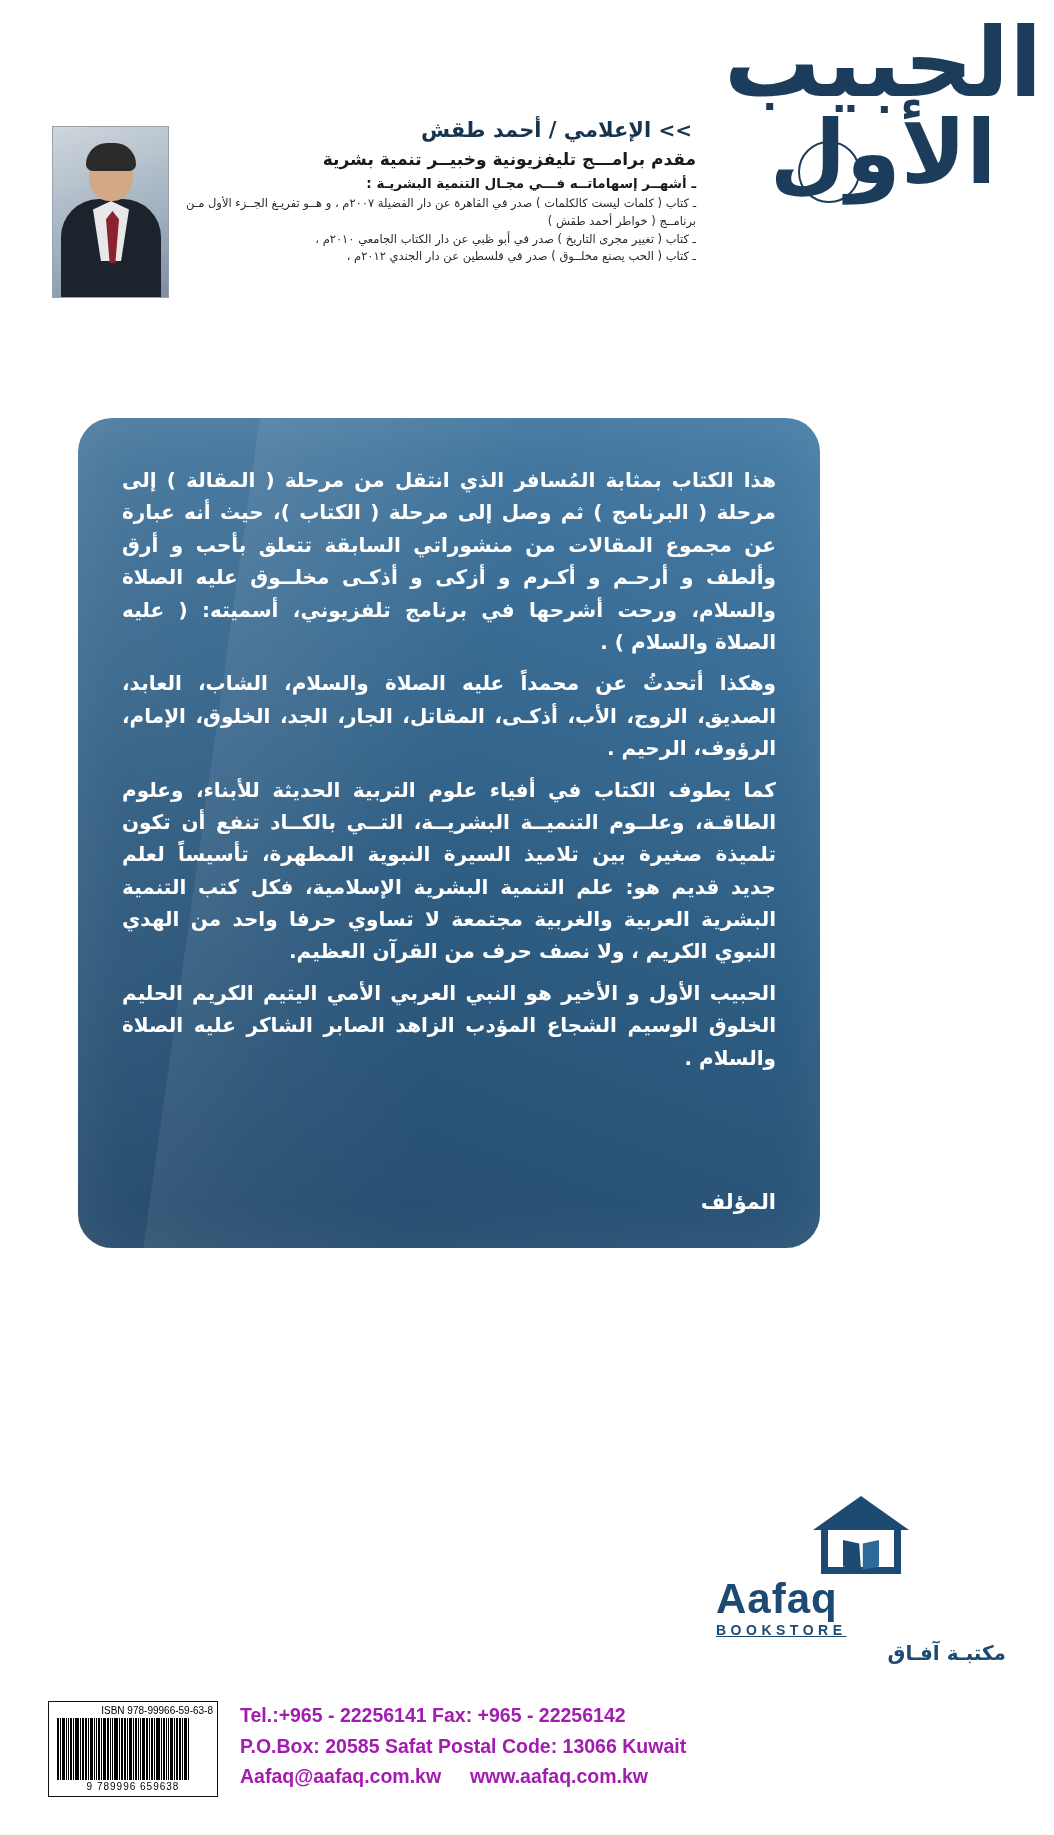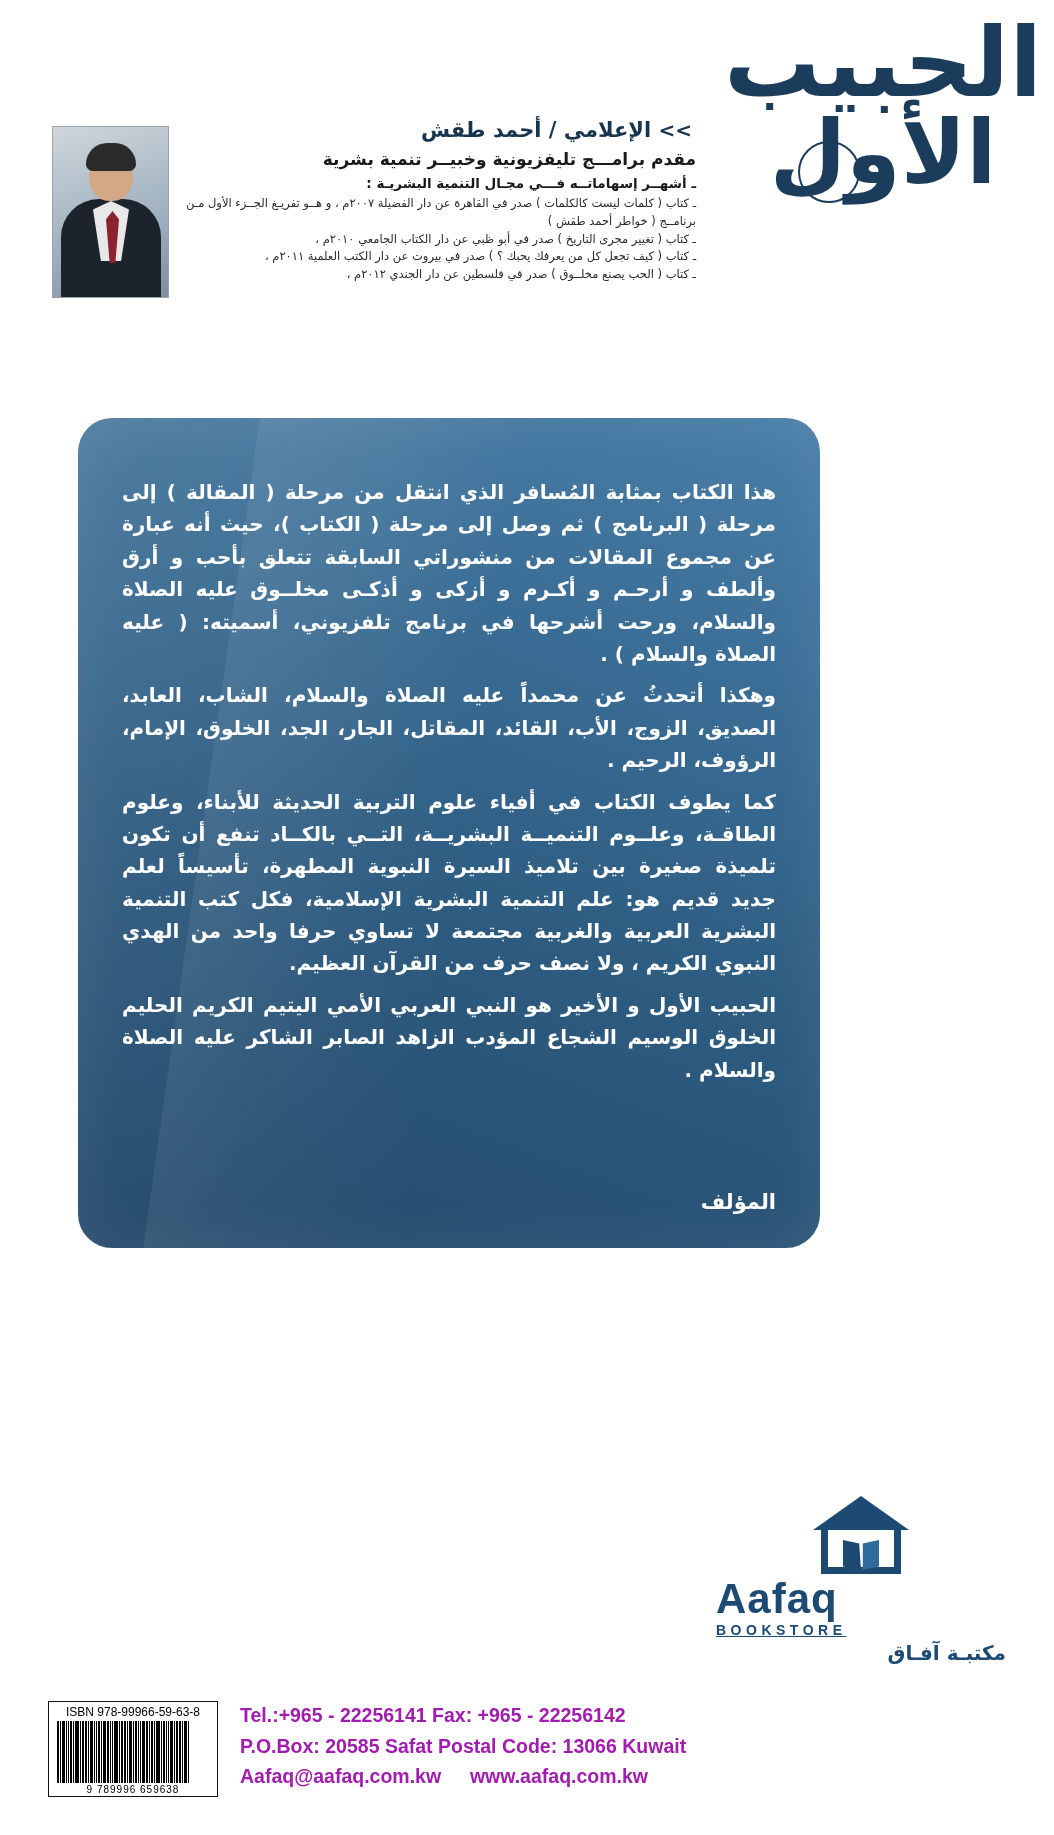--- a/index.html
+++ b/index.html
@@ -198,21 +198,21 @@
     pointer-events: none;
   }
   #blurb-text {
     position: relative;
     direction: rtl;
     text-align: justify;
     color: #ffffff;
     font-size: 20px;
     line-height: 1.62;
     font-weight: bold;
-    padding: 58px 44px 0 44px;
+    padding: 46px 44px 0 44px;
   }
   #blurb-text p {
     margin: 0 0 9px 0;
   }
   #blurb-signature {
     position: absolute;
     right: 44px;
     bottom: 34px;
     color: #ffffff;
     font-size: 21px;
@@ -302,23 +302,23 @@
     left: 48px;
     bottom: 38px;
     width: 170px;
     height: 96px;
     border: 1px solid #111;
     background: #fff;
     box-sizing: border-box;
     padding: 3px 4px 2px 4px;
   }
   #barcode-box .isbn-text {
-    font-size: 12px;
+    font-size: 10px;
     font-family: "Liberation Sans", sans-serif;
-    text-align: center;
+    text-align: right;
     color: #000;
     letter-spacing: 0px;
     margin-bottom: 2px;
   }
   #barcode-box .bars {
     height: 62px;
     display: flex;
     align-items: stretch;
     gap: 1px;
     padding: 0 4px;
@@ -372,30 +372,29 @@
 
     <div id="author-block">
       <div class="headline">
         <span class="chev">&gt;&gt;</span>
         <span>الإعلامي / أحمد طقش</span>
       </div>
       <div class="subtitle">مقدم برامـــج تليفزيونية وخبيــر تنمية بشرية</div>
       <div class="lead">ـ أشهــر إسهاماتــه فـــي مجـال التنمية البشريـة :</div>
       <p class="work">ـ كتاب ( كلمات ليست كالكلمات ) صدر في القاهرة عن دار الفضيلة ٢٠٠٧م ، و هــو تفريـغ الجــزء الأول مـن برنامــج ( خواطر أحمد طقش )</p>
       <p class="work">ـ كتاب ( تغيير مجرى التاريخ ) صدر في أبو ظبي عن دار الكتاب الجامعي ٢٠١٠م ،</p>
-      <p class="work">ـ كتاب ( كيف تجعل كل من يعرفك يحبك ؟ ) صدر في بيروت عن دار الكتب العلمية ٢٠١١م ،</p>
       <p class="work">ـ كتاب ( الحب يصنع مخلــوق ) صدر في فلسطين عن دار الجندي ٢٠١٢م ،</p>
     </div>
   </div>
 
   <div id="blurb-panel">
     <div class="sheen"></div>
     <div id="blurb-text">
       <p>هذا الكتاب بمثابة المُسافر الذي انتقل من مرحلة ( المقالة ) إلى مرحلة ( البرنامج ) ثم وصل إلى مرحلة ( الكتاب )، حيث أنه عبارة عن مجموع المقالات من منشوراتي السابقة تتعلق بأحب و أرق وألطف و أرحـم و أكـرم و أزكى و أذكـى مخلــوق عليه الصلاة والسلام، ورحت أشرحها في برنامج تلفزيوني، أسميته: ( عليه الصلاة والسلام ) .</p>
-      <p>وهكذا أتحدثُ عن محمداً عليه الصلاة والسلام، الشاب، العابد، الصديق، الزوج، الأب، القائد، المقاتل، الجار، الجد، الخلوق، الإمام، الرؤوف، الرحيم .</p>
+      <p>وهكذا أتحدثُ عن محمداً عليه الصلاة والسلام، الشاب، العابد، الصديق، الزوج، الأب، أذكـى، المقاتل، الجار، الجد، الخلوق، الإمام، الرؤوف، الرحيم .</p>
       <p>كما يطوف الكتاب في أفياء علوم التربية الحديثة للأبناء، وعلوم الطاقـة، وعلــوم التنميــة البشريــة، التــي بالكــاد تنفع أن تكون تلميذة صغيرة بين تلاميذ السيرة النبوية المطهرة، تأسيساً لعلم جديد قديم هو: علم التنمية البشرية الإسلامية، فكل كتب التنمية البشرية العربية والغربية مجتمعة لا تساوي حرفا واحد من الهدي النبوي الكريم ، ولا نصف حرف من القرآن العظيم.</p>
       <p>الحبيب الأول و الأخير هو النبي العربي الأمي اليتيم الكريم الحليم الخلوق الوسيم الشجاع المؤدب الزاهد الصابر الشاكر عليه الصلاة والسلام .</p>
     </div>
     <div id="blurb-signature">المؤلف</div>
   </div>
 
   <div id="publisher-logo">
     <div class="house">
       <div class="roof"></div>
       <div class="walls"></div>

